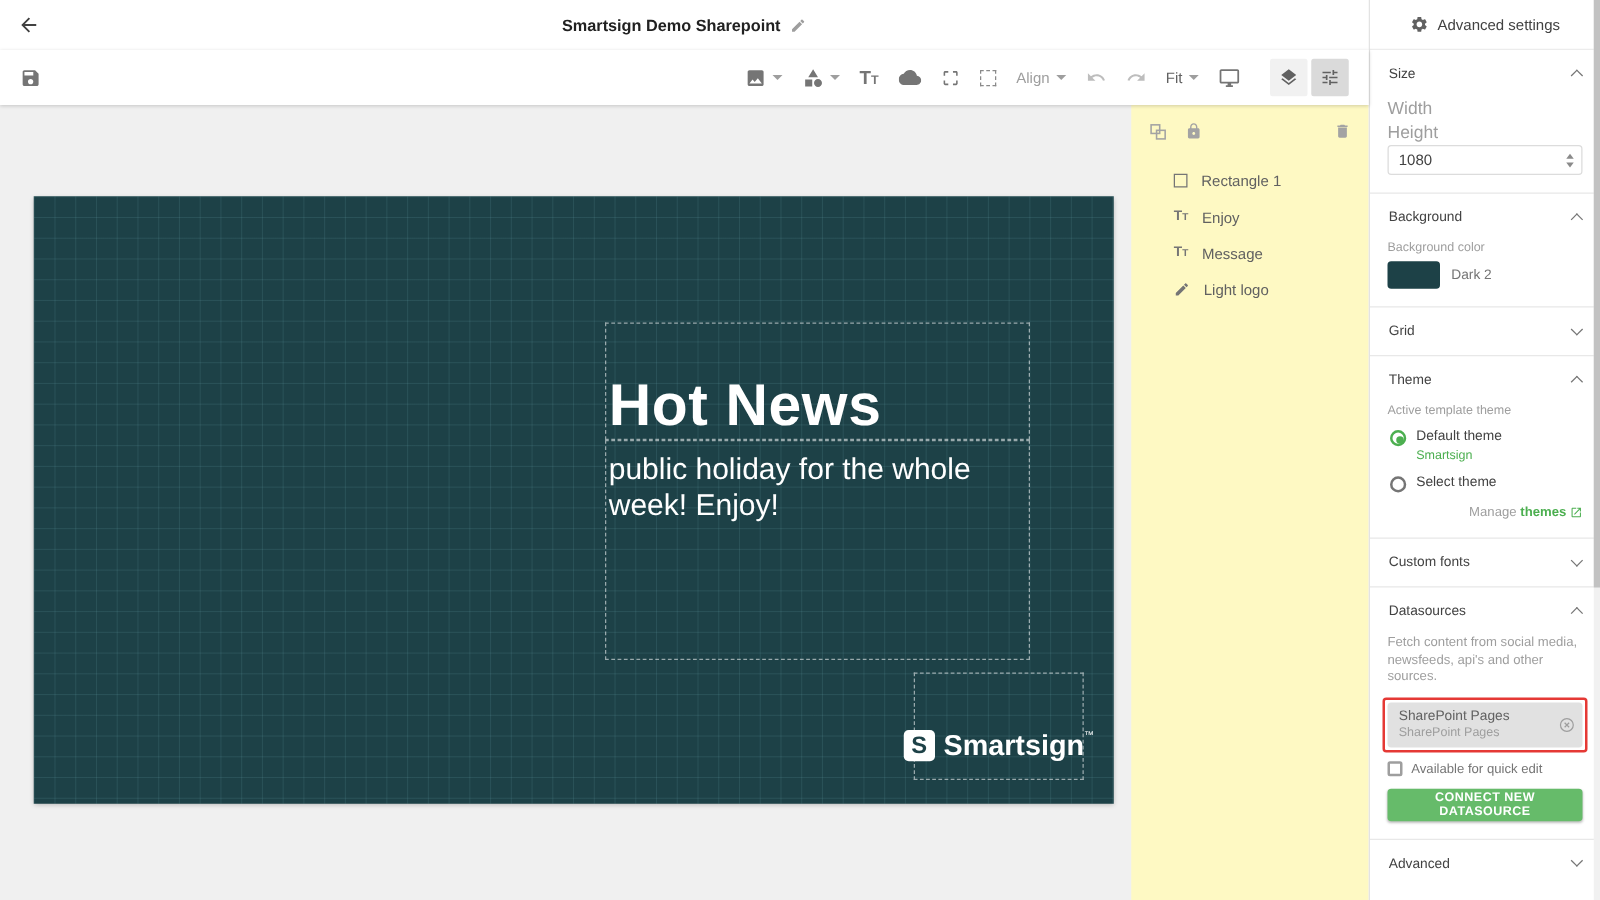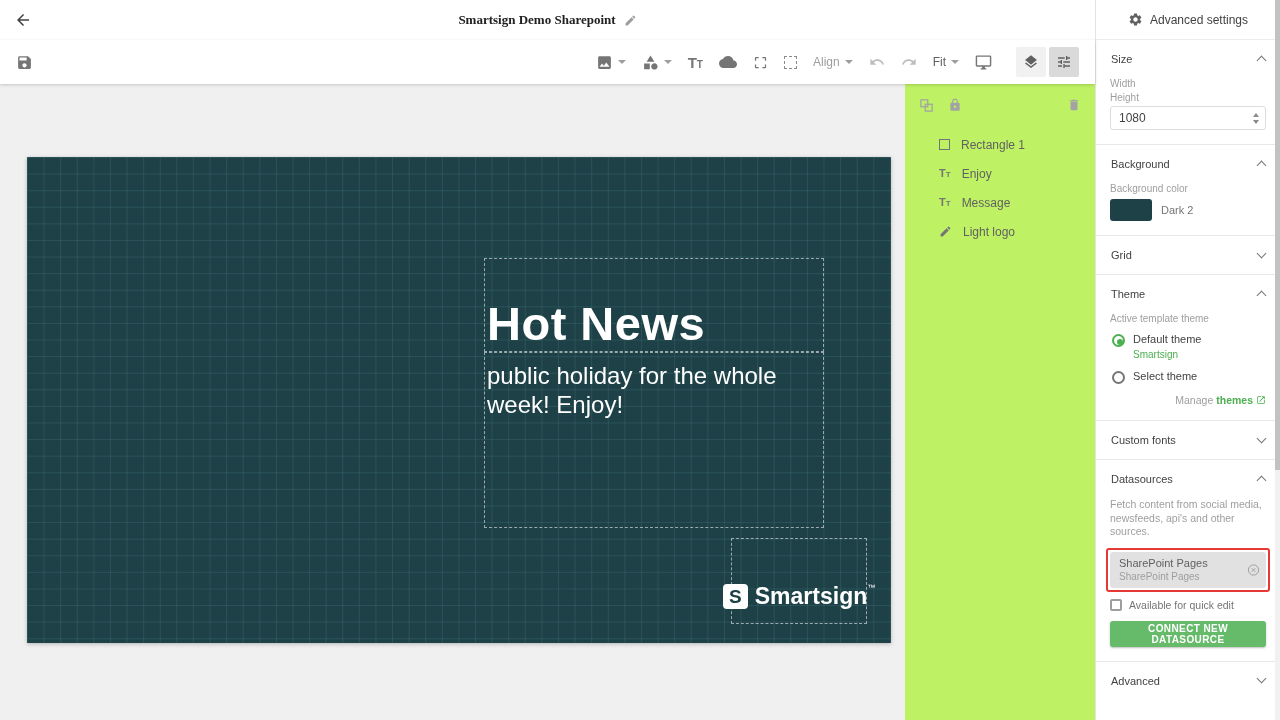--- a/index.html
+++ b/index.html
@@ -5,21 +5,21 @@
   * { margin:0; padding:0; box-sizing:border-box; }
   html,body { width:1280px; height:720px; overflow:hidden; }
   body { font-family:"Liberation Sans","DejaVu Sans",sans-serif; background:#fff; position:relative; }
   button { font-family:inherit; background:none; border:none; cursor:pointer; padding:0; }
   svg { display:block; }
 
   
   .left-region { position:absolute; left:0; top:0; width:1095px; height:720px; }
   .titlebar { position:relative; height:40px; background:#fff; display:flex; align-items:center; justify-content:center; }
   .back-btn { position:absolute; left:14px; top:11px; color:#424242; }
-  .doc-title { font-size:13px; font-weight:bold; color:#212121; display:flex; align-items:center; gap:8px;font-family:Liberation Serif, serif; }
+  .doc-title { font-size:13px; font-weight:bold; color:#212121; display:flex; align-items:center; gap:8px; }
   .doc-title .pencil { color:#9e9e9e; }
 
   .toolbar { height:44px; background:#fff; display:flex; align-items:center; padding:0 16px; box-shadow:0 1px 3px rgba(0,0,0,.18); position:relative; z-index:3; }
   .tb-group { display:flex; align-items:center; gap:16px; margin-left:auto; }
   .tb-btn { display:flex; align-items:center; gap:3px; color:#757575; }
   .tb-btn.disabled { color:#bdbdbd; }
   .tb-label { font-size:12px; color:#9e9e9e; }
   .tb-label.dark { color:#616161; }
   .caret { width:0; height:0; border-left:4px solid transparent; border-right:4px solid transparent; border-top:4px solid #9e9e9e; margin-left:2px; }
   .tt-glyph { font-weight:bold; color:#757575; font-size:15px; line-height:1; }
@@ -44,41 +44,41 @@
   .message-box { left:457px; top:195px; width:340px; height:176px; padding:9px 0 0 2px; }
   .canvas-message { color:#fff; font-size:24px; line-height:28.5px; }
   .canvas-message div { white-space:nowrap; }
   .logo-box { left:704px; top:381px; width:136px; height:86px; display:flex; align-items:flex-end; justify-content:center; padding-bottom:13px; }
   .logo-row { display:flex; align-items:center; gap:7px; }
   .logo-mark { width:25px; height:25px; background:#fff; border-radius:4px; display:flex; align-items:center; justify-content:center; font-weight:bold; font-size:19px; }
   .logo-word { color:#fff; font-weight:bold; font-size:23px; }
   .logo-tm { color:#fff; font-size:8px; vertical-align:top; font-weight:normal; }
 
   
-  .layers-panel { position:absolute; right:0; top:0; bottom:0; width:190px; background:#bef264; }
+  .layers-panel { position:absolute; right:0; top:0; bottom:0; width:190px; background:#fef9c3; }
   .layers-toolbar { display:flex; align-items:center; height:26px; margin:8px 14px 0; color:#a3a3a3; gap:14px; }
   .layers-toolbar .spacer { flex:1; }
   .layer-list { margin-top:12px; }
   .layer-row { display:flex; align-items:center; height:29px; padding-left:34px; gap:11px; color:#757575; cursor:pointer; }
   .layer-label { font-size:12px; color:#616161; }
   .rect-glyph { width:11px; height:11px; border:1.5px solid #757575; flex:none; }
   .layer-tt { font-size:11px; font-weight:bold; color:#757575; line-height:1; }
   .layer-tt small { font-size:8px; }
 
   
   .settings-panel { position:absolute; right:0; top:0; width:185px; height:720px; background:#fff; border-left:1px solid #e3e3e3; }
   .sp-header { height:40px; display:flex; align-items:center; justify-content:center; gap:7px; color:#616161; border-bottom:1px solid #ececec; }
   .sp-header-label { font-size:12px; color:#424242; }
   .section-head { height:38px; display:flex; align-items:center; justify-content:space-between; padding:0 15px; cursor:pointer; }
   .section-label { font-size:11px; color:#424242; }
   .chev { width:7px; height:7px; border-right:1.5px solid #757575; border-bottom:1.5px solid #757575; transform:rotate(45deg); margin-top:-4px; }
   .chev.up { transform:rotate(225deg); margin-top:3px; }
   .divider { height:1px; background:#e8e8e8; }
   .sec-body { padding:0 14px 14px; }
-  .field-label { font-size:10px; color:#9e9e9e; margin-bottom:3px; }
+  .field-label { font-size:14px; color:#9e9e9e; margin-bottom:3px; }
   .num-input { height:24px; border:1px solid #dcdcdc; border-radius:3px; background:#fff; display:flex; align-items:center; padding:0 6px 0 8px; margin-bottom:9px; }
   .num-input input { flex:1; border:none; outline:none; font-size:12px; color:#424242; font-family:inherit; background:transparent; width:100%; }
   .steppers { display:flex; flex-direction:column; gap:3px; }
   .step-up { width:0; height:0; border-left:3.5px solid transparent; border-right:3.5px solid transparent; border-bottom:4px solid #8a8a8a; }
   .step-down { width:0; height:0; border-left:3.5px solid transparent; border-right:3.5px solid transparent; border-top:4px solid #8a8a8a; }
   .swatch-row { display:flex; align-items:center; gap:9px; }
   .swatch { width:42px; height:22px; border-radius:3px; }
   .swatch-name { font-size:11px; color:#757575; }
   .sub-label { font-size:10px; color:#9e9e9e; margin-bottom:9px; }
   .radio-row { display:flex; gap:8px; margin-bottom:10px; cursor:pointer; padding-left:2px; }

